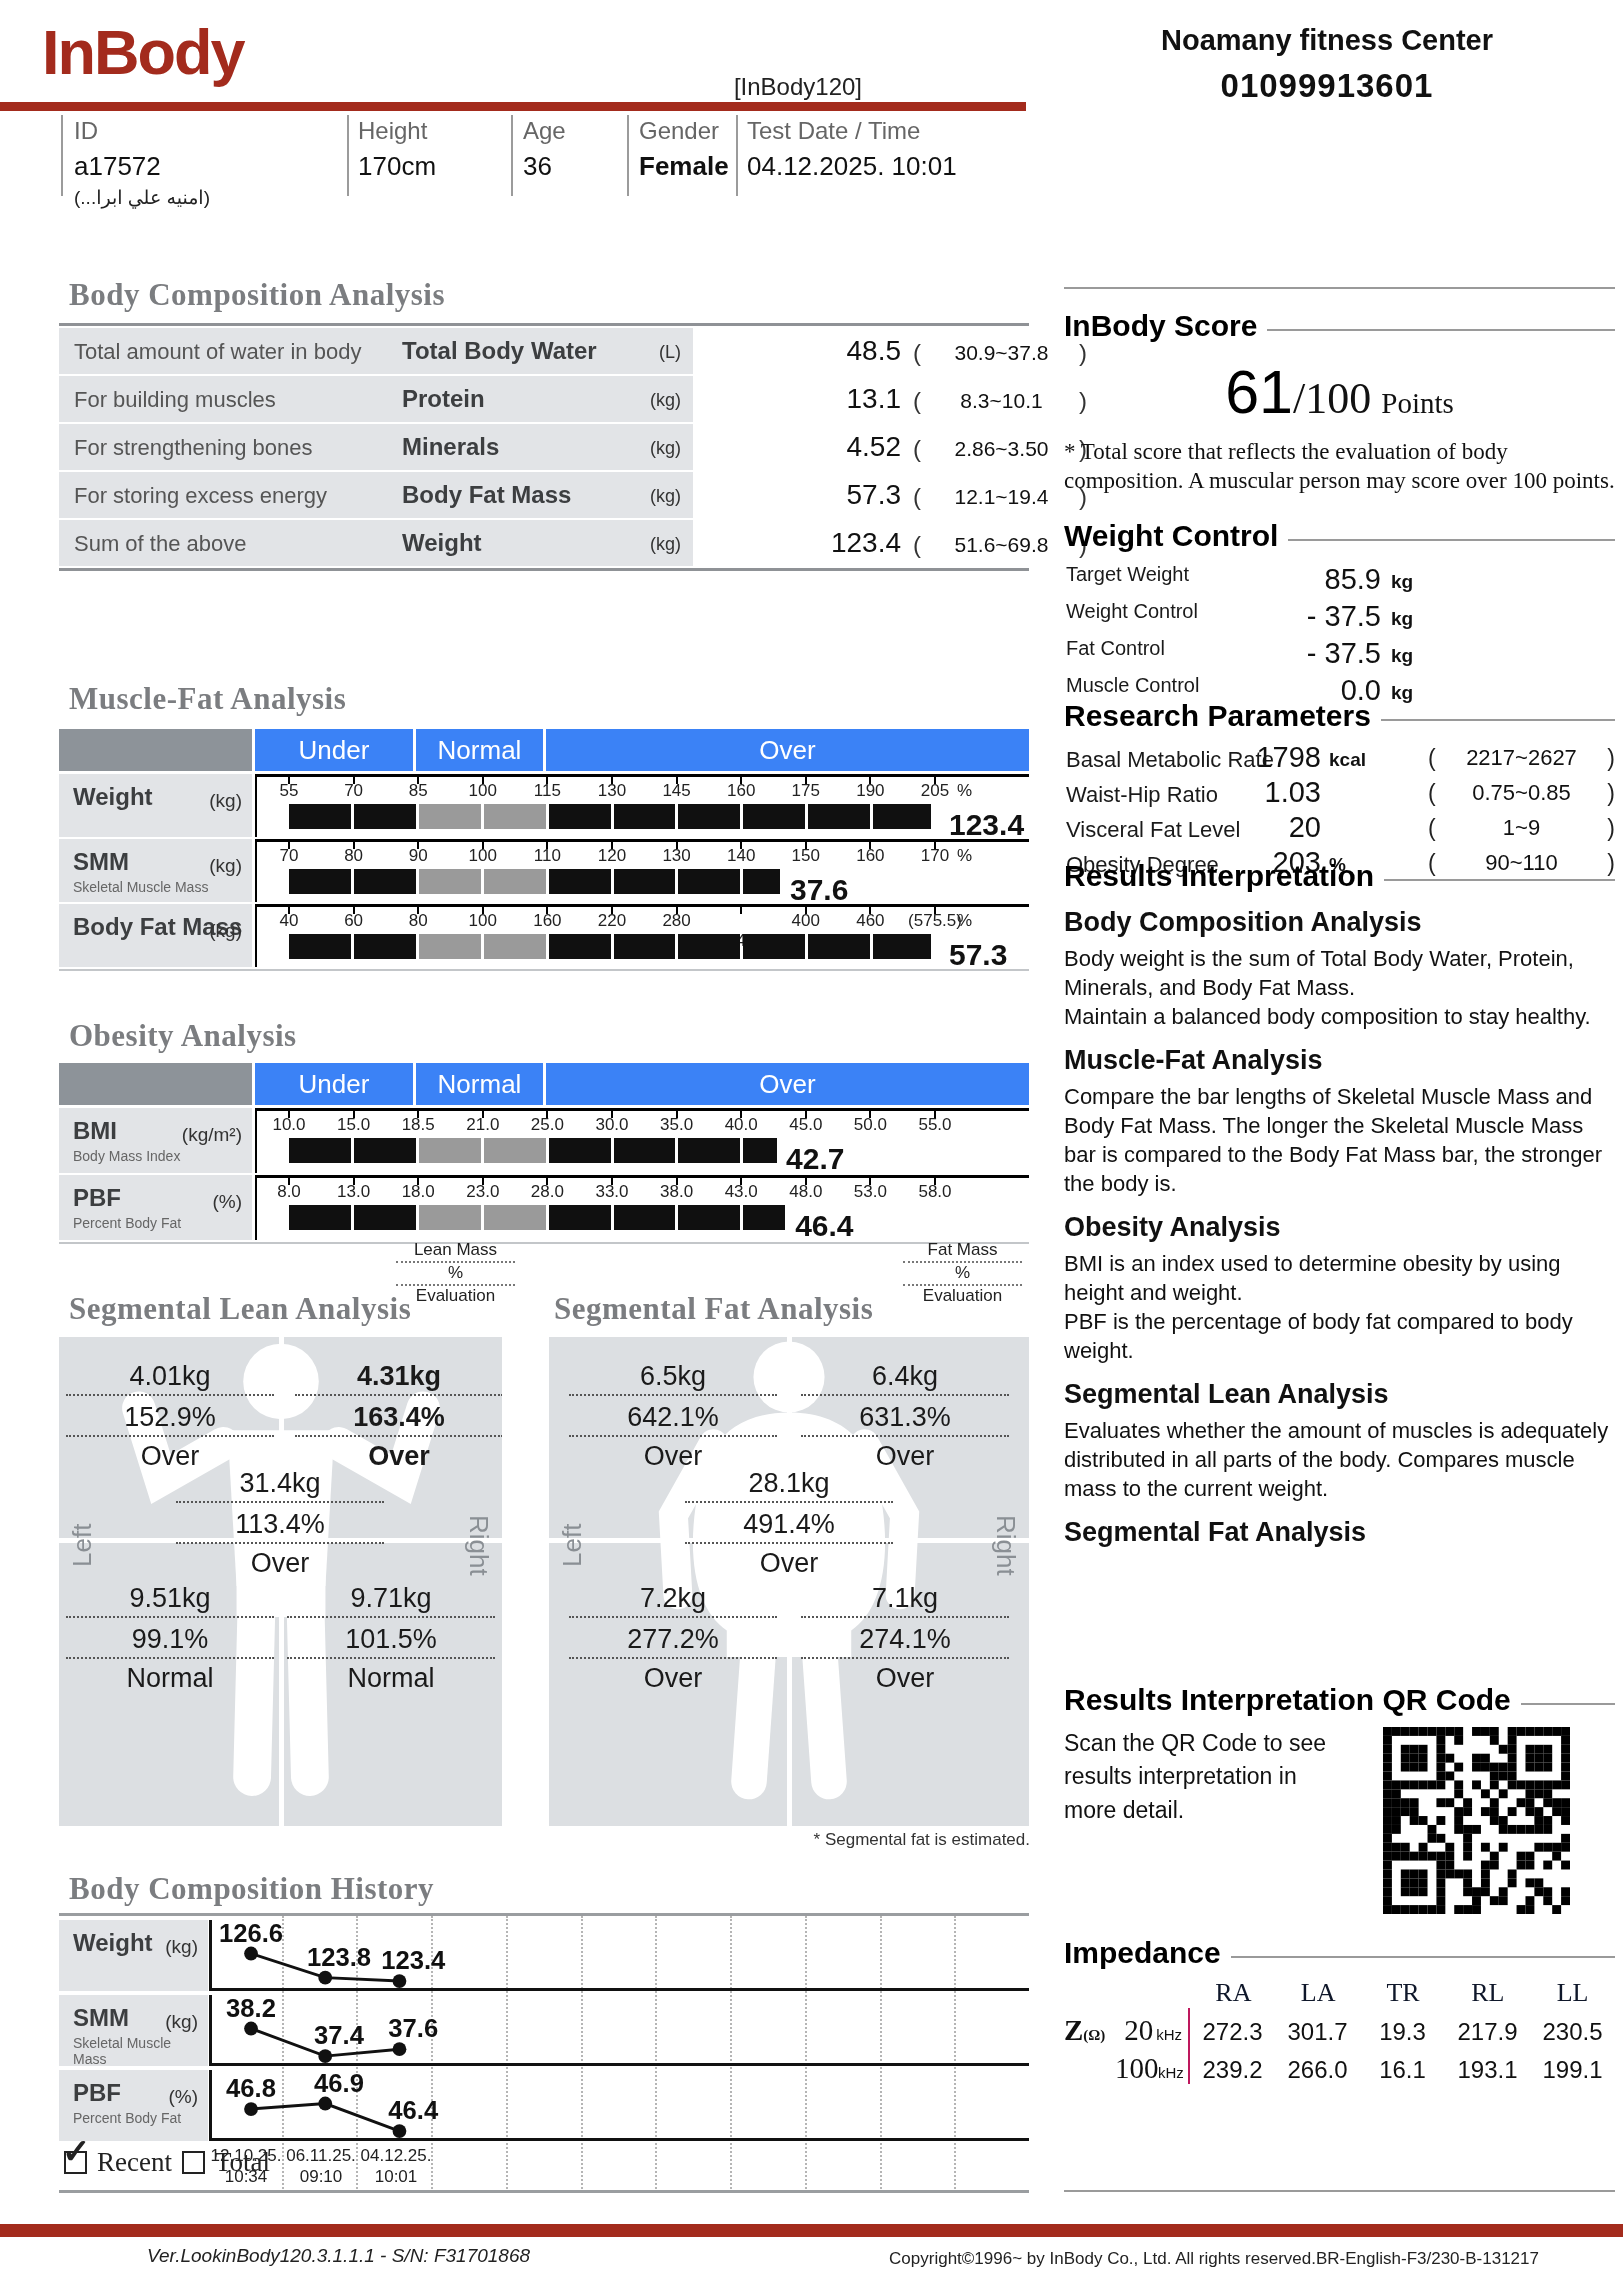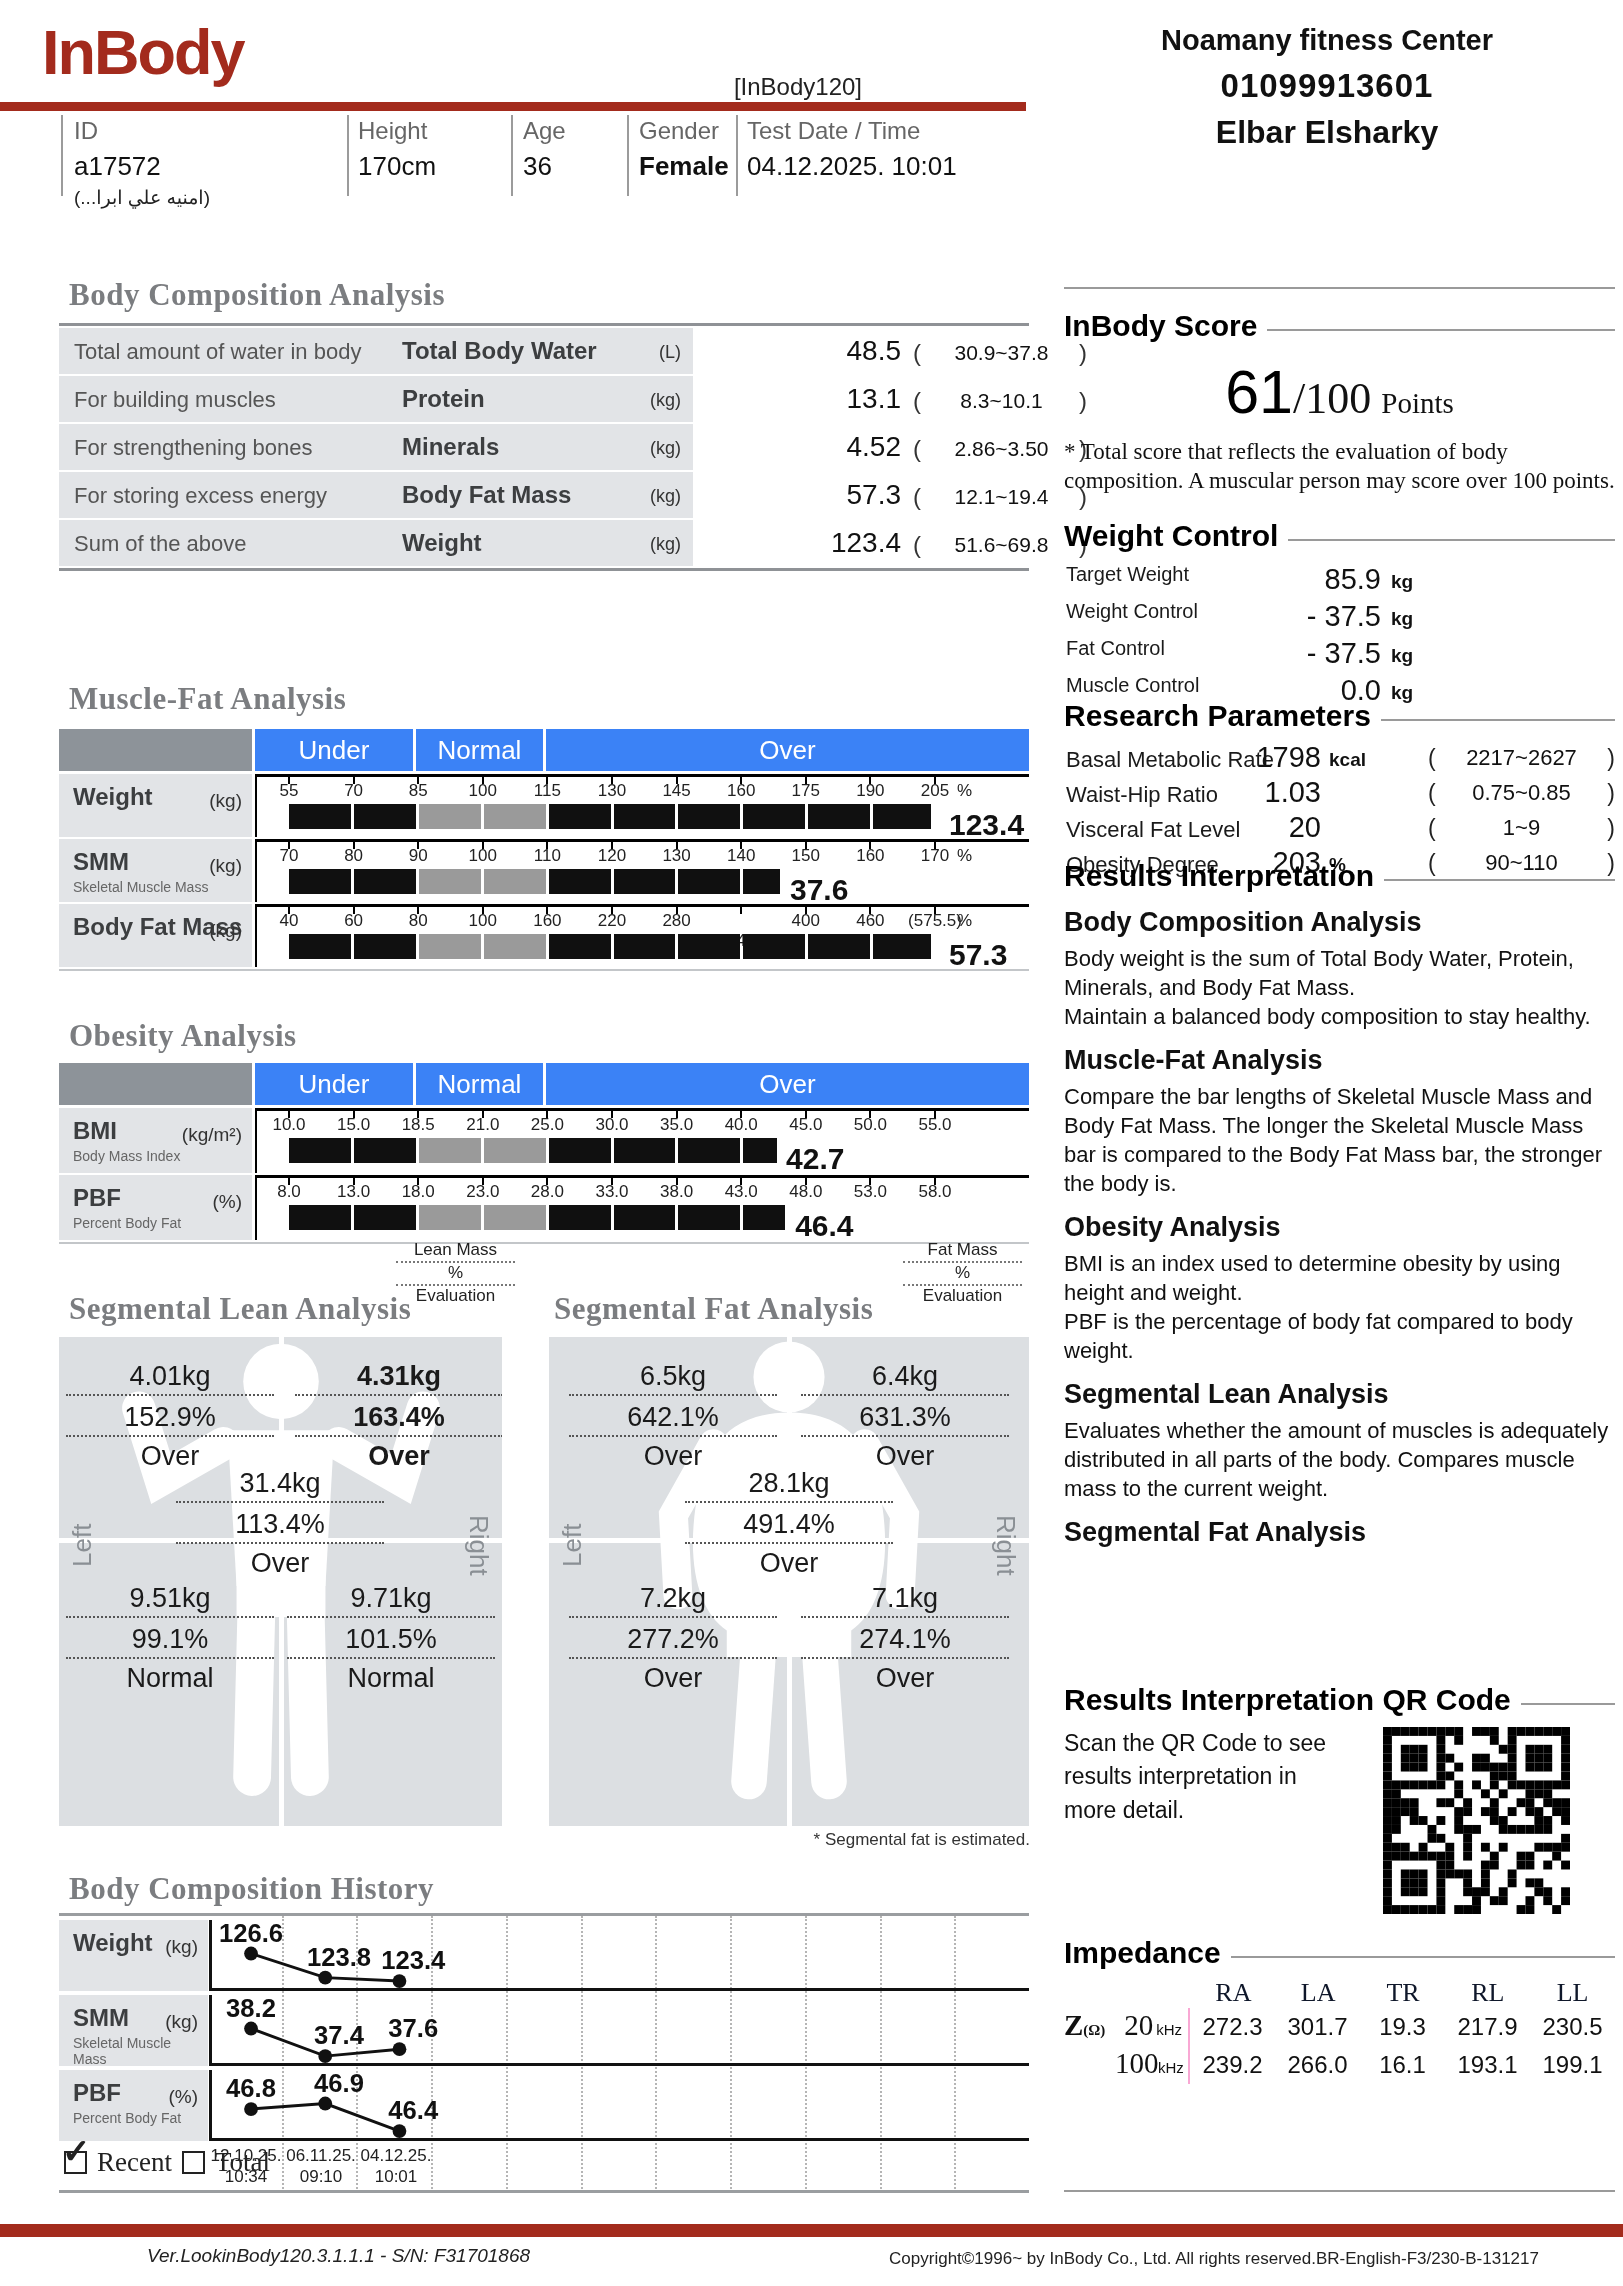--- a/index.html
+++ b/index.html
@@ -115,39 +115,38 @@
   #qr-box{margin-left:22px;}
   
   #imp-grid{margin-top:8px;position:relative;}
   .imp-headrow{display:flex;margin-left:127px;}
   .imp-headrow span{width:85px;text-align:center;font-family:"Liberation Serif",serif;font-size:26px;color:#0f172a;}
   .imp-row{display:flex;align-items:baseline;height:38px;}
   .imp-sym{width:61px;font-family:"Liberation Serif",serif;font-weight:bold;font-size:29px;}
   .imp-sym small{font-size:15px;}
   .imp-freq{width:40px;text-align:right;font-family:"Liberation Serif",serif;font-size:29px;}
   .imp-khz{width:36px;font-size:15px;padding-left:3px;}
-  .imp-vals{display:flex;border-left:2px solid #f9a8d4;height:38px;align-items:center;}
+  .imp-vals{display:flex;border-left:2px solid #be185d;height:38px;align-items:flex-end;}
   .imp-vals span{width:85px;text-align:center;font-size:24px;}
   
   #redbar-bottom{left:0;top:2224px;width:1624px;height:13px;background:#a32b1d;}
   #foot-ver{left:147px;top:2245px;font-style:italic;font-size:19px;color:#222;}
   #foot-copy{left:812px;top:2249px;width:804px;text-align:center;font-size:17px;color:#222;}
 </style>
 </head>
 <body>
 
 <div id="page">
 
   <div class="abs" id="logo">InBody</div>
   <div class="abs" id="model">[InBody120]</div>
   <div class="abs" id="redline-top"></div>
   <div class="abs" id="center-block">
     <div class="c1">Noamany fitness Center</div>
     <div class="c2">01099913601</div>
-    <div class="c3">Elbar Elsharky</div>
   </div>
   <div id="idrow"></div>
 
   <div class="abs stitle" style="left:69px;top:277px;">Body Composition Analysis</div>
   <div class="abs" id="bca-table">
       <div class="bca-row">
         <div class="bca-left">
           <span class="bca-desc">Total amount of water in body</span>
           <span class="bca-name">Total Body Water</span>
           <span class="bca-unit">(L)</span>

